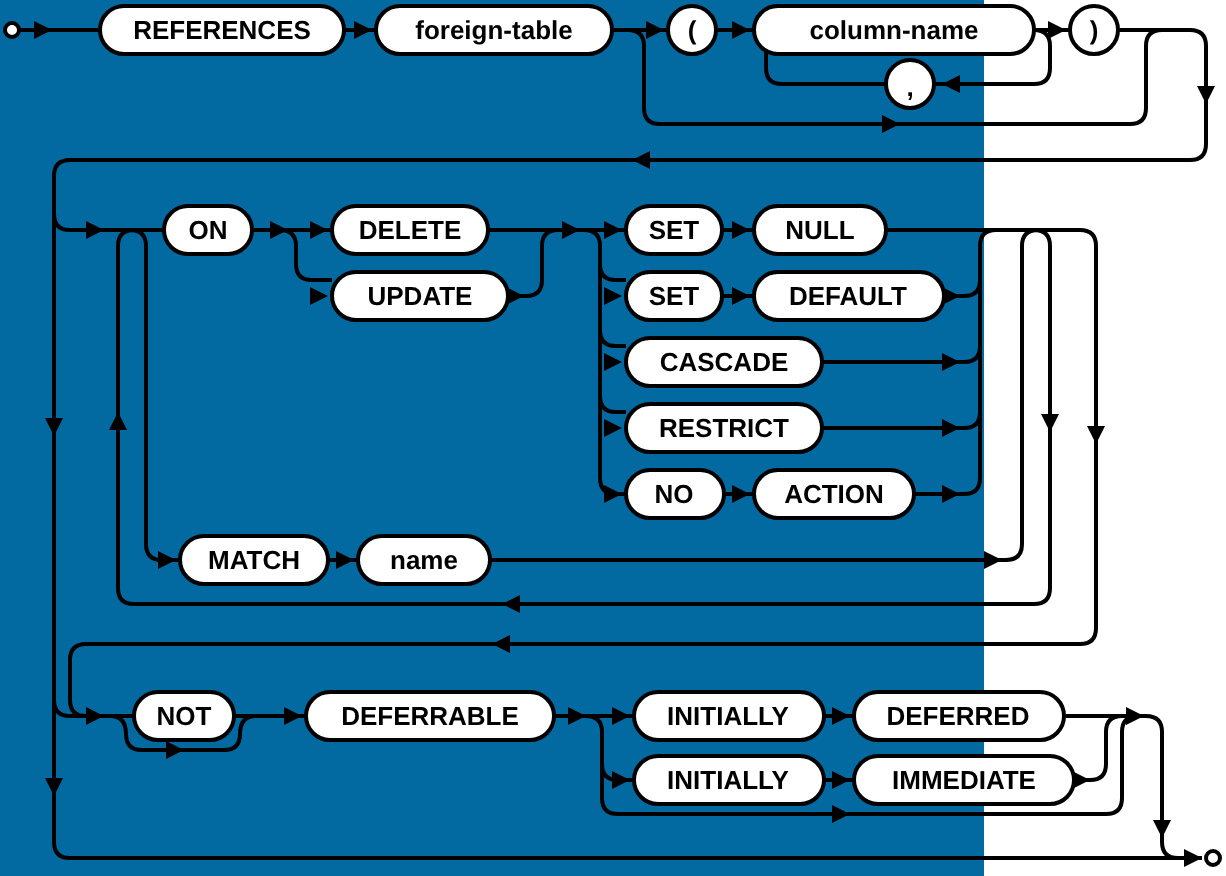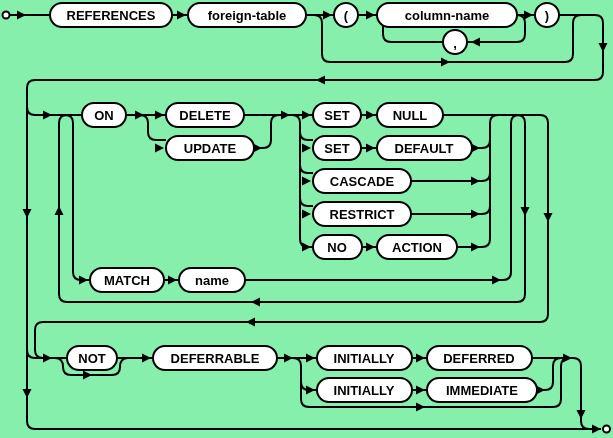--- a/index.html
+++ b/index.html
@@ -1,23 +1,23 @@
 <!DOCTYPE html>
 <html><head>
 <meta charset="utf-8">
 <style>
   html, body {
     margin: 0;
     padding: 0;
     background: #ffffff;
   }
   .diagram-wrap {
-    width: 613px;
+    width: 492px;
     height: 438px;
-    background: #86efac;
+    background: #0369a1;
     position: relative;
   }
   svg { display: block; }
   .rail {
     fill: none;
     stroke: #000000;
     stroke-width: 2;
     stroke-linecap: butt;
   }
   .node-box {

